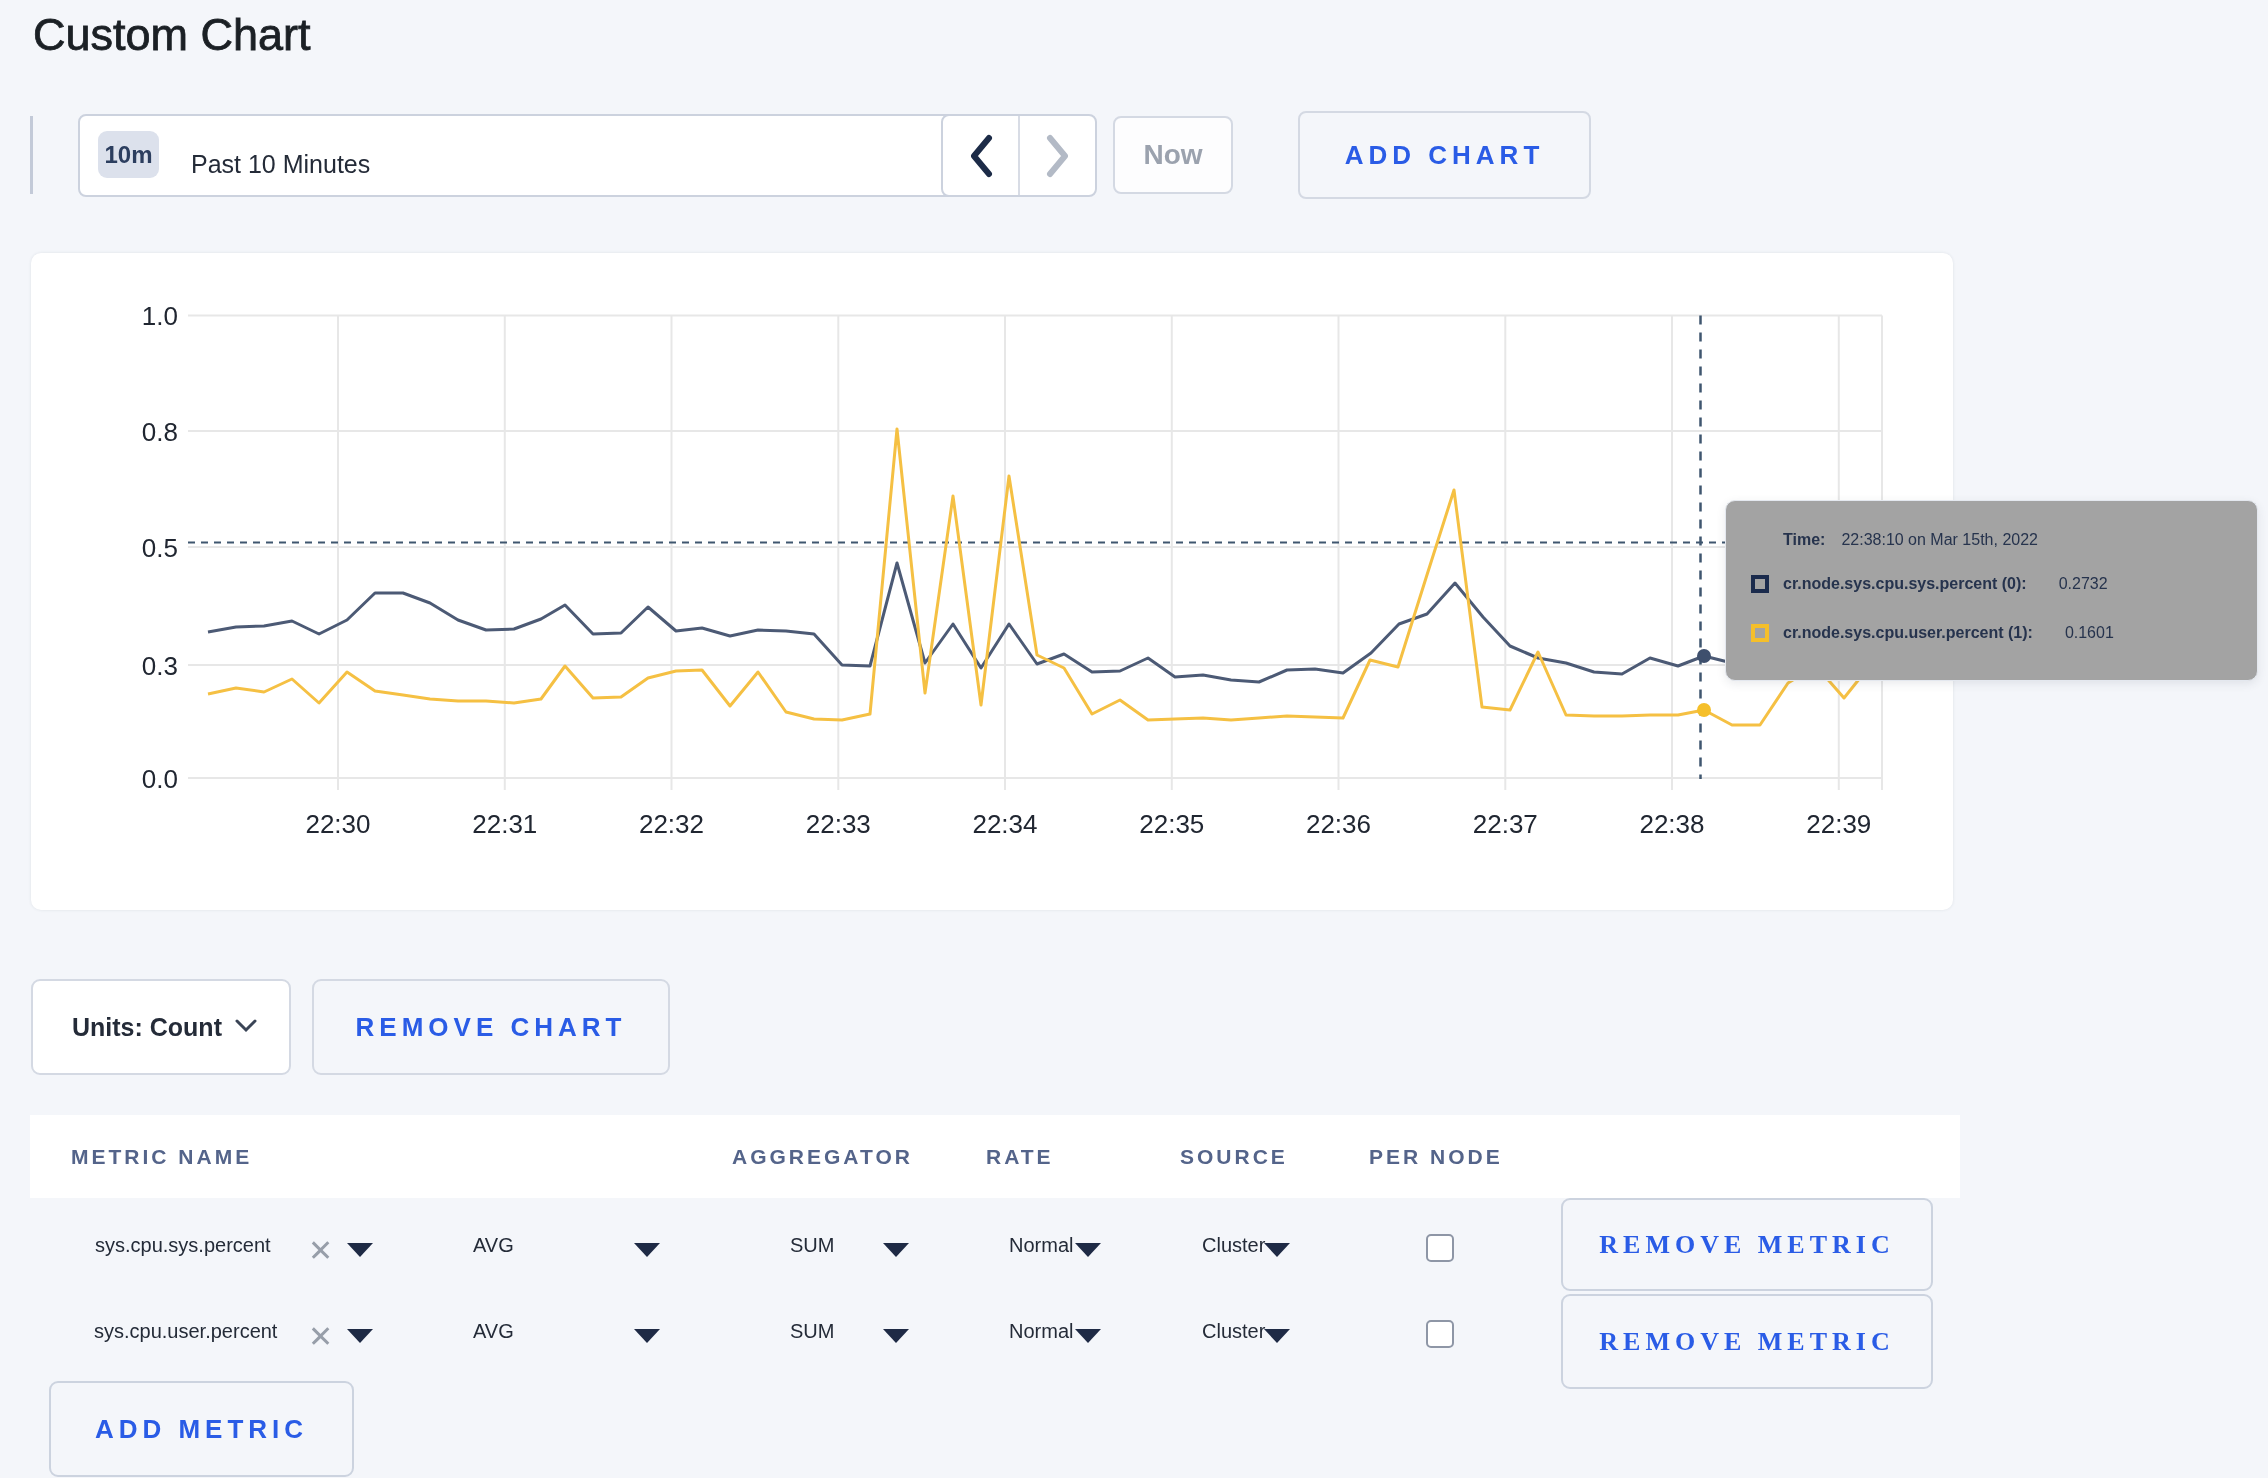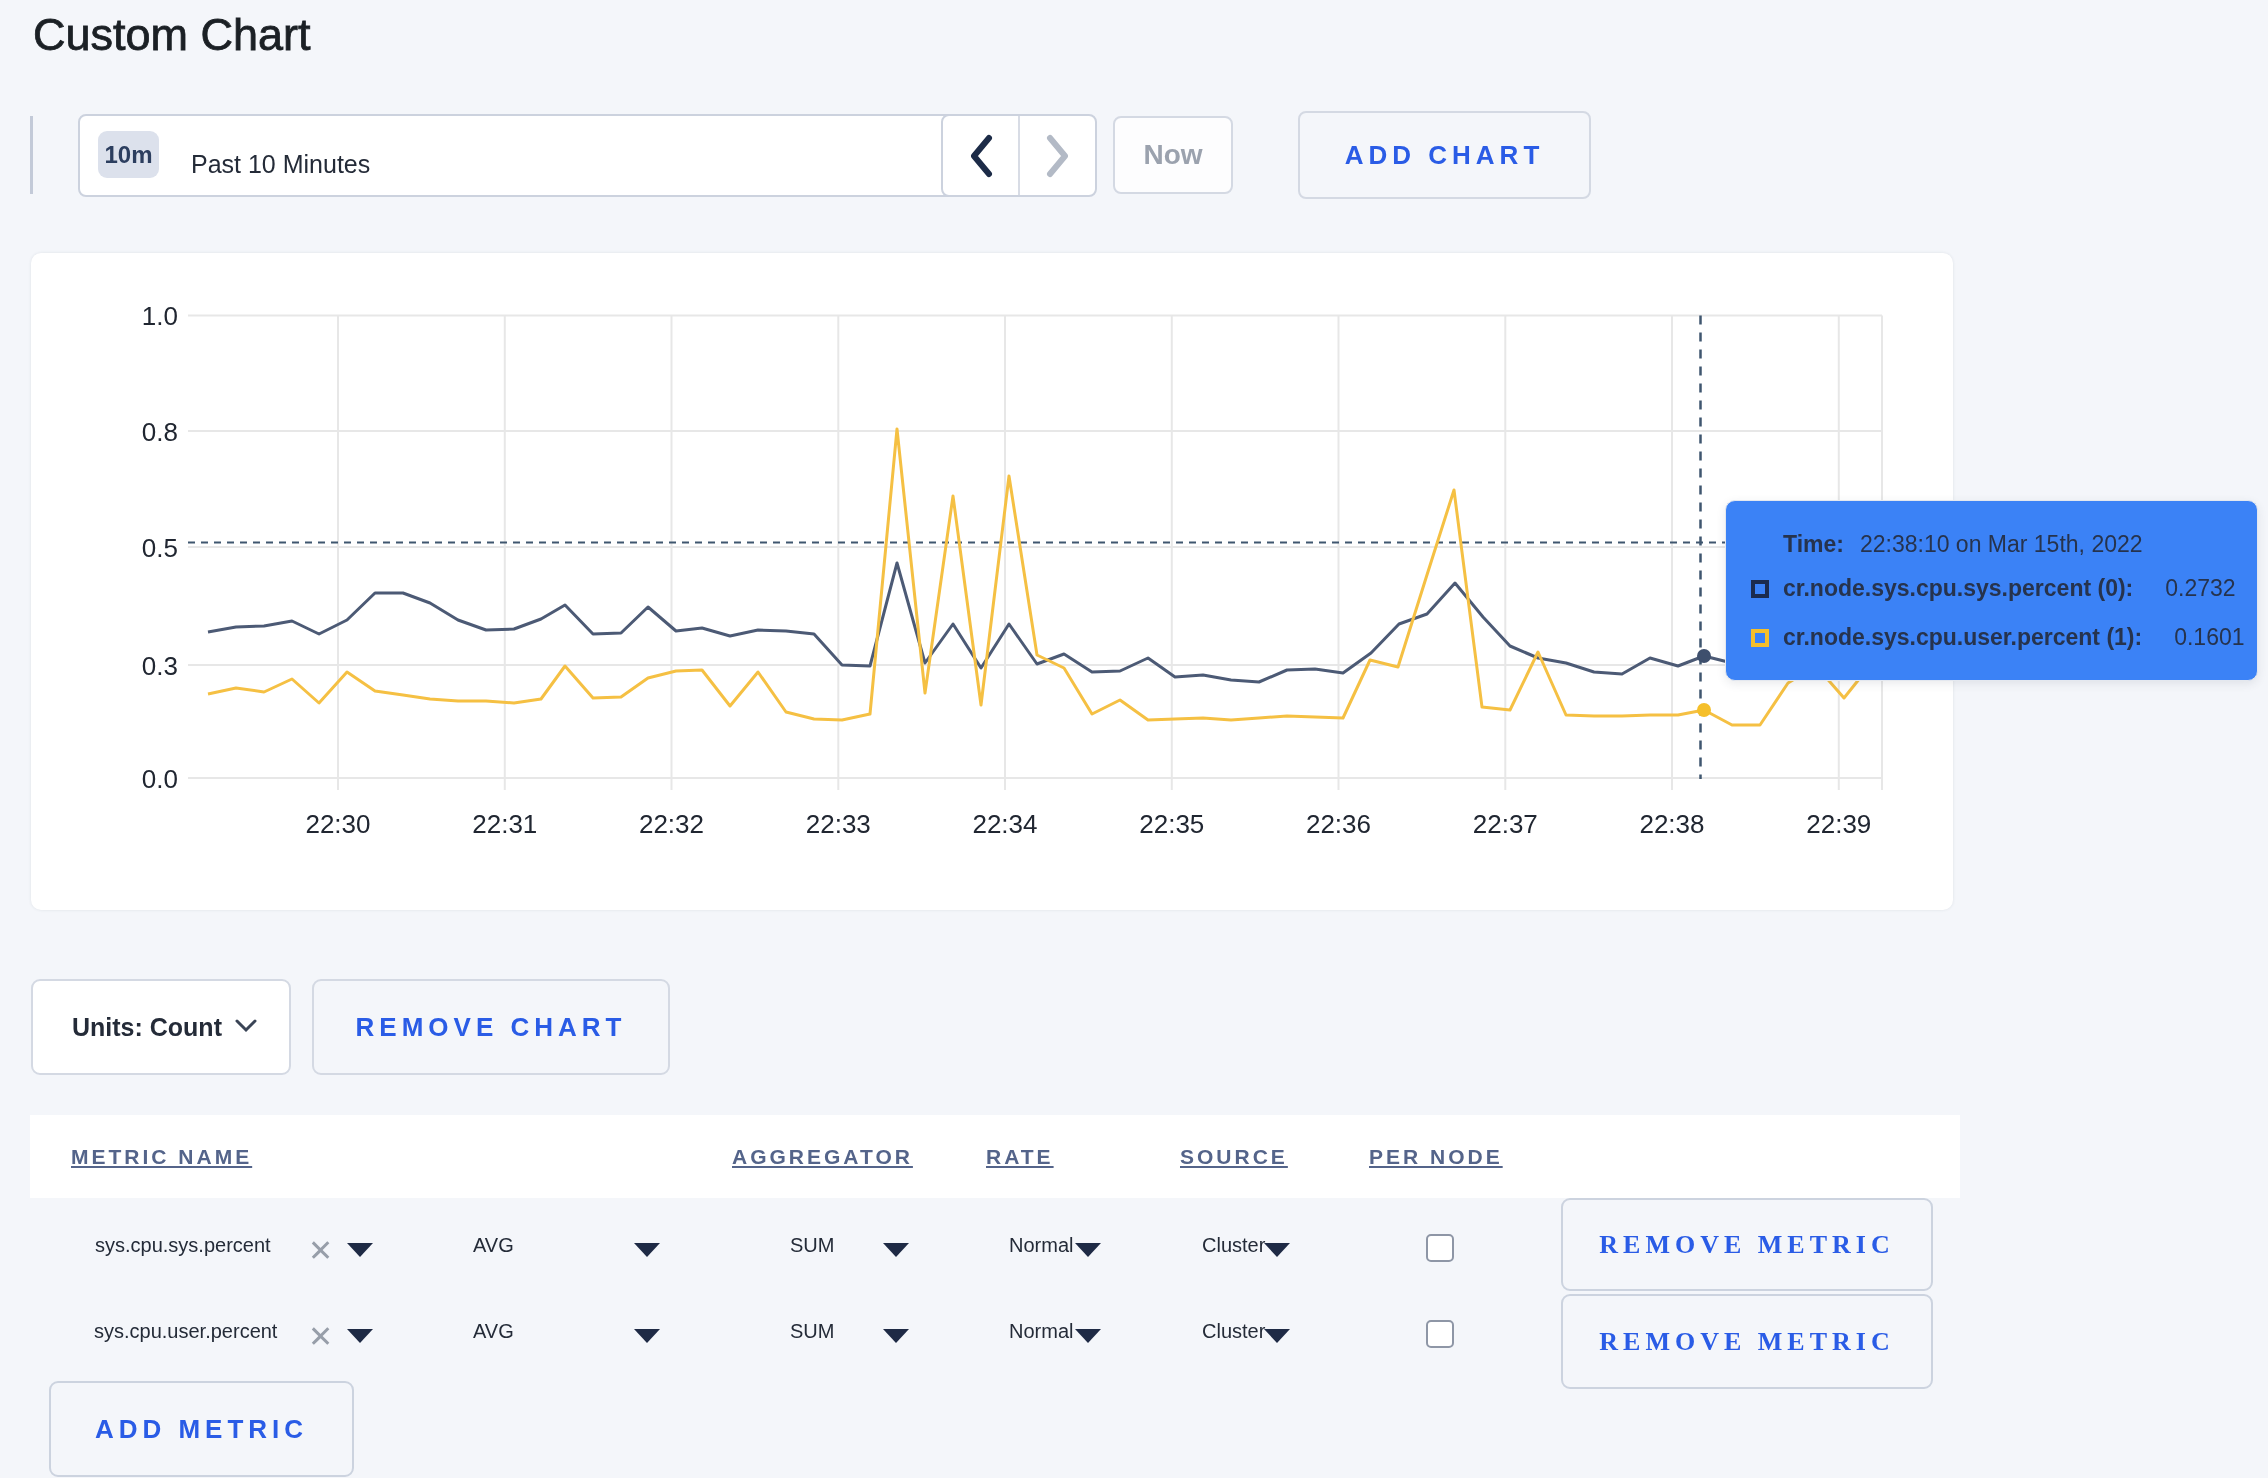--- a/index.html
+++ b/index.html
@@ -9,34 +9,34 @@
   .dd { position:absolute; left:78px; top:114px; width:1002px; height:83px; background:#fff; border:2px solid #ccd2de; border-radius:8px; }
   .badge { position:absolute; left:18px; top:15px; width:61px; height:47px; background:#dce1ec; border-radius:9px; color:#2c3e5f; font-size:24px; font-weight:bold; text-align:center; line-height:47px; }
   .ddtext { position:absolute; left:111px; top:9px; height:79px; line-height:79px; font-size:25px; color:#242b38; }
   .ddcaret { position:absolute; right:28px; top:30px; }
   .arrows { position:absolute; left:941px; top:114px; width:156px; height:83px; background:#fff; border:2px solid #ccd2de; border-radius:8px; display:flex; }
   .arrows .cell { flex:1; display:flex; align-items:center; justify-content:center; }
   .arrows .cell:first-child { border-right:2px solid #d8dce5; }
   .nowbtn { position:absolute; left:1113px; top:116px; width:120px; height:78px; background:#fdfdfe; border:2px solid #d4d9e3; border-radius:8px; color:#9ba2ae; font-size:28px; font-weight:600; text-align:center; line-height:74px; }
   .addchart { position:absolute; left:1298px; top:111px; width:293px; height:88px; border:2px solid #d4d9e3; border-radius:8px; color:#2a5ce6; font-size:26px; font-weight:600; letter-spacing:5px; text-align:center; line-height:84px; }
   .card { position:absolute; left:31px; top:253px; width:1922px; height:657px; background:#fff; border-radius:10px; box-shadow:0 0 3px rgba(60,70,90,0.12);text-decoration:underline; }
-  .tooltip { position:absolute; left:1725px; top:500px; width:533px; height:181px; background:#3b82f6; border:1px solid #e4e8ef; border-radius:10px; box-shadow:0 3px 10px rgba(50,60,80,0.10); color:#26334d; font-size:23px; white-space:nowrap; }
+  .tooltip { position:absolute; left:1725px; top:500px; width:533px; height:181px; background:#a3a3a3; border:1px solid #e4e8ef; border-radius:10px; box-shadow:0 3px 10px rgba(50,60,80,0.10); color:#26334d; font-size:16px; white-space:nowrap; }
   .tt-time { position:absolute; left:57px; top:30px; }
   .tt-time b { font-weight:bold; margin-right:16px; }
   .tt-row { position:absolute; left:25px; display:flex; align-items:center; }
   .tt-row .sw { width:18px; height:18px; border:4px solid #1b2b4d; margin-right:14px; }
   .tt-row .sw.y { border-color:#f5bf2a; }
   .tt-row b { font-weight:bold; }
   .tt-row .val { margin-left:32px; font-weight:normal; }
   .units { position:absolute; left:31px; top:979px; width:260px; height:96px; background:#fff; border:2px solid #d4d9e3; border-radius:9px; }
   .units span { position:absolute; left:39px; top:0; line-height:92px; font-size:25px; font-weight:bold; color:#242b38; }
   .units svg { position:absolute; right:32px; top:38px; }
   .removechart { position:absolute; left:312px; top:979px; width:358px; height:96px; border:2px solid #d4d9e3; border-radius:9px; color:#2a5ce6; font-size:26px; font-weight:600; letter-spacing:5px; text-align:center; line-height:92px; }
   .thead { position:absolute; left:30px; top:1115px; width:1930px; height:83px; background:#fff; }
-  .th { position:absolute; top:0; height:83px; line-height:83px; font-size:21px; font-weight:bold; letter-spacing:3px; color:#54648a;text-decoration:underline; }
+  .th { position:absolute; top:0; height:83px; line-height:83px; font-size:21px; font-weight:bold; letter-spacing:3px; color:#54648a; }
   .cell-txt { position:absolute; font-size:20px; color:#242b38; white-space:nowrap;margin-left:34px; }
   .x-icon { position:absolute; font-size:30px; color:#979ea9; }
   .caret { position:absolute; width:0; height:0; border-left:13px solid transparent; border-right:13px solid transparent; border-top:14px solid #1e2a45; }
   .checkbox { position:absolute; width:28px; height:28px; border:2px solid #8e96a6; border-radius:5px; background:#fff; }
   .removemetric { position:absolute; left:1561px; width:372px; border:2px solid #ccd3df; border-radius:9px; color:#2a5ce6; font-size:26px; font-weight:600; letter-spacing:5px; text-align:center;font-family:Liberation Serif, serif; }
   .addmetric { position:absolute; left:49px; top:1381px; width:305px; height:96px; border:2px solid #ccd3df; border-radius:9px; color:#2a5ce6; font-size:26px; font-weight:600; letter-spacing:5px; text-align:center; line-height:92px; }
   svg text { font-family:"Liberation Sans", sans-serif; }
 </style>
 </head>
 <body>

